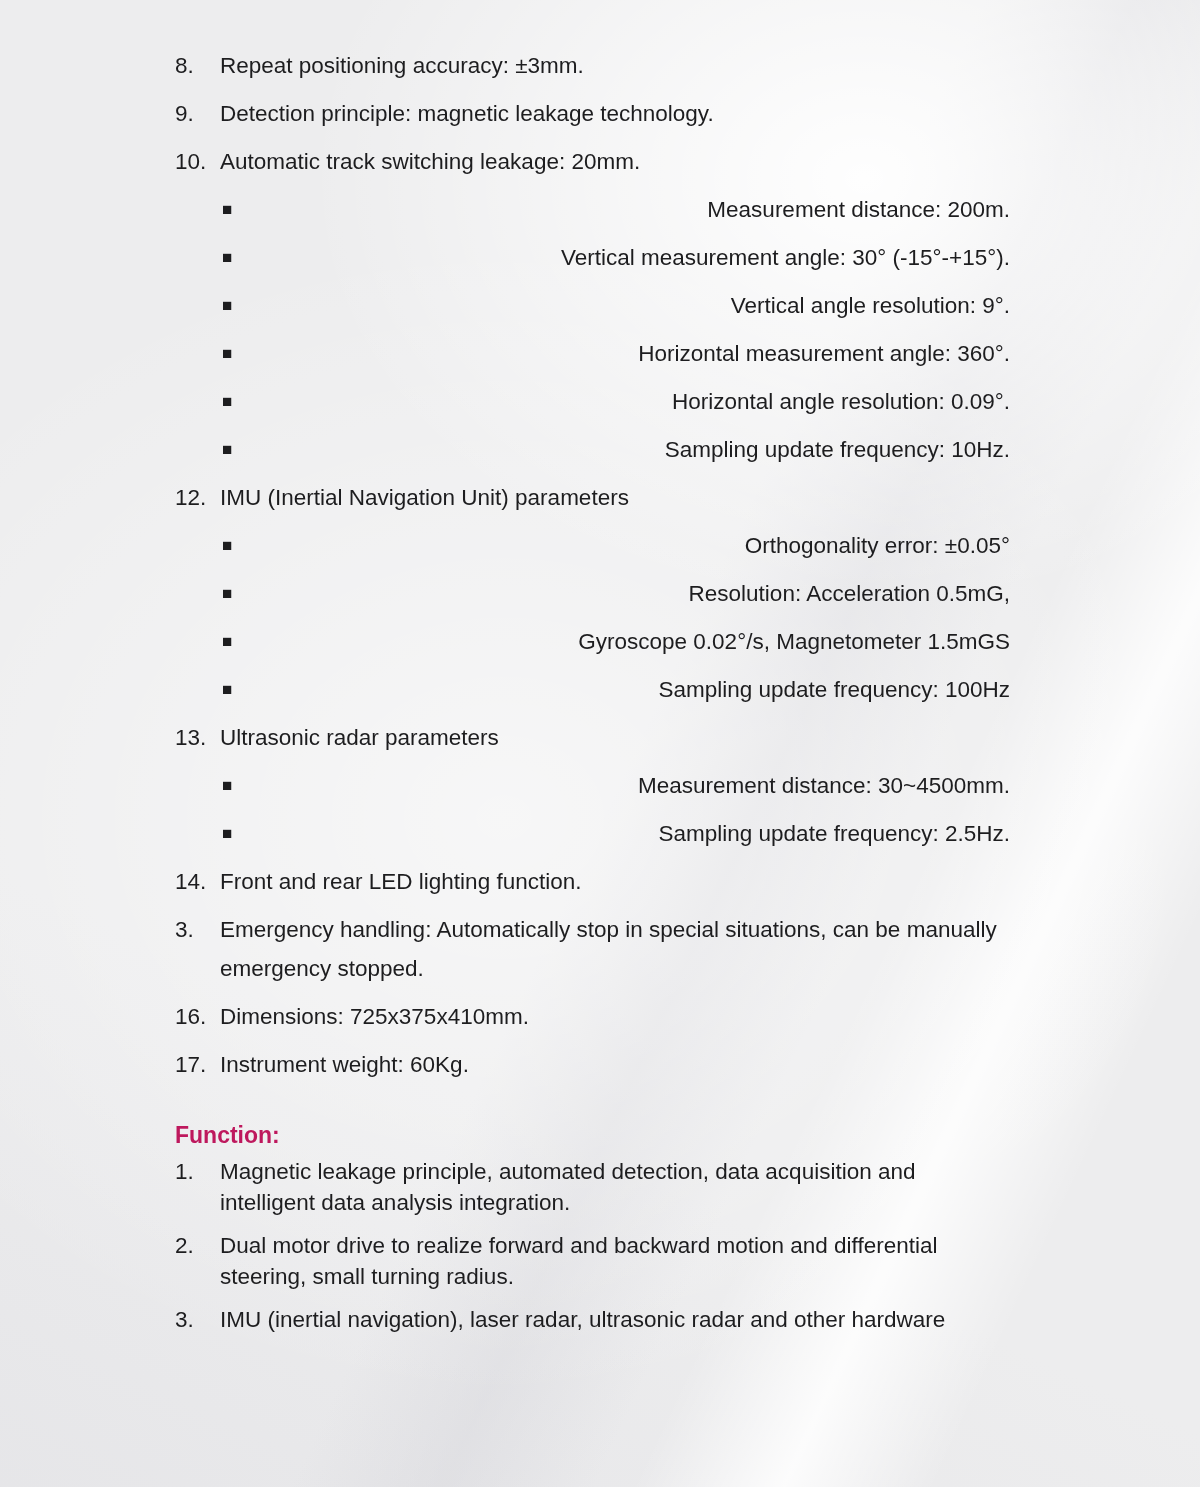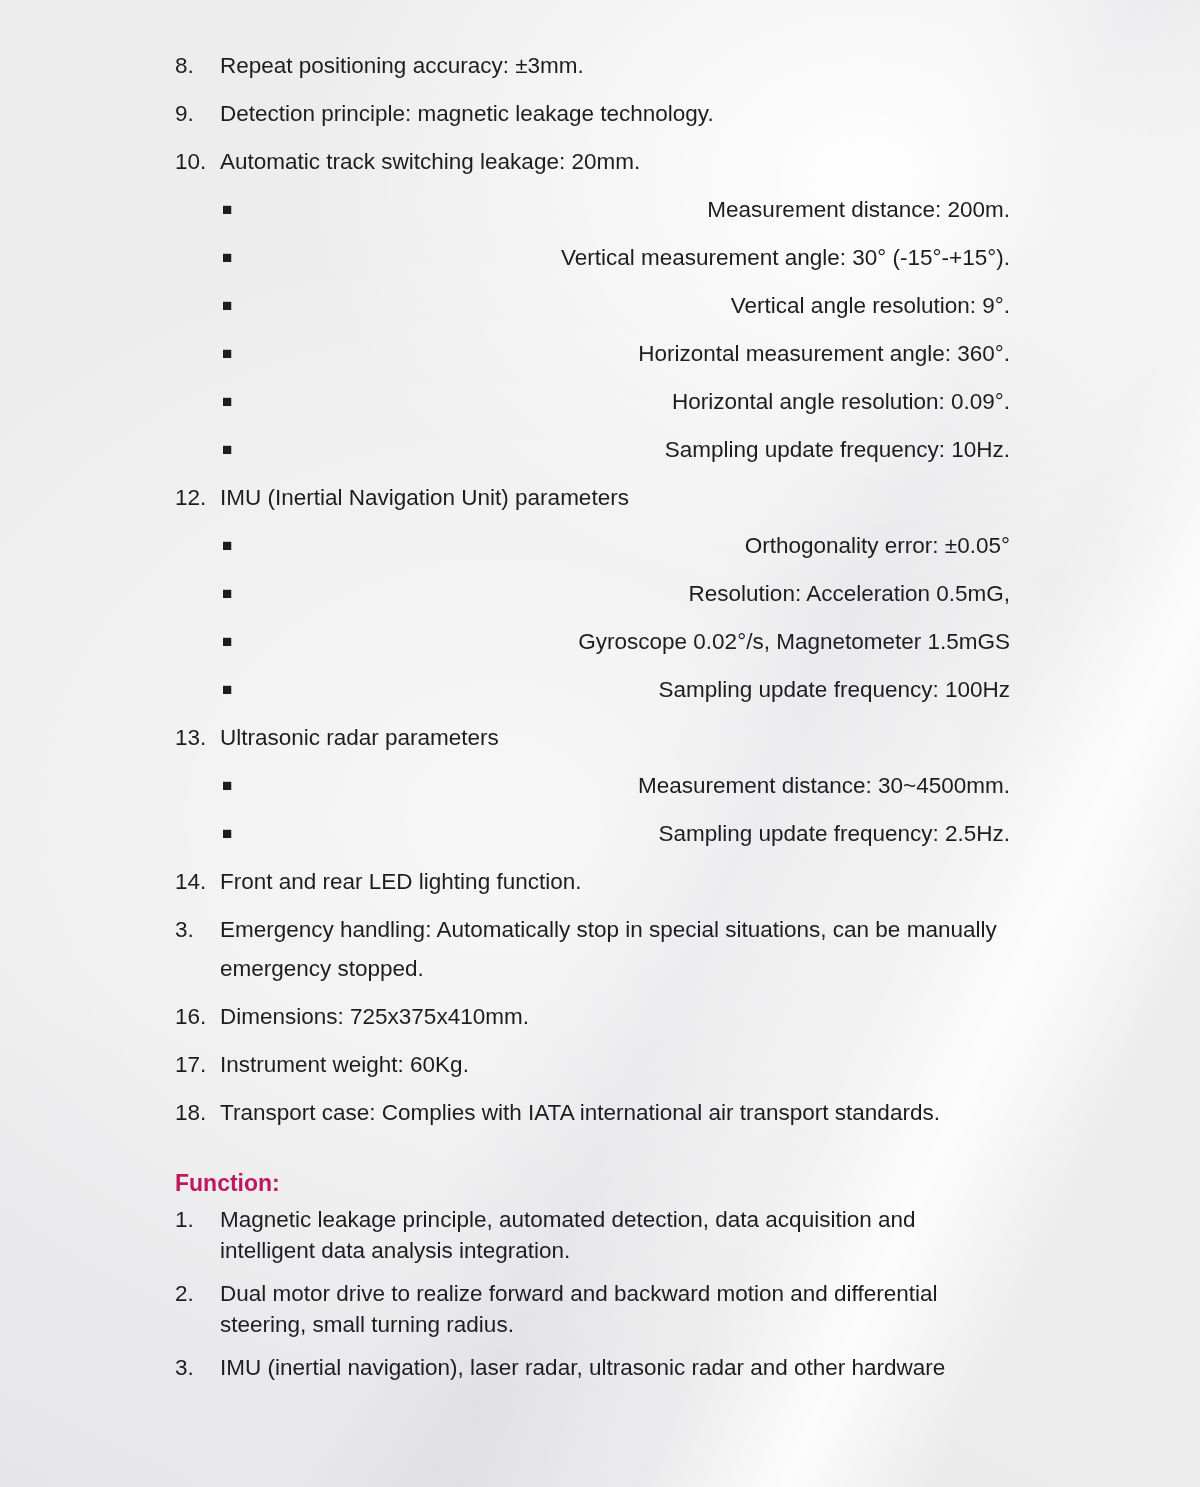--- a/index.html
+++ b/index.html
@@ -171,26 +171,20 @@
           <span class="num">16.</span>
           <span class="txt">Dimensions: 725x375x410mm.</span>
         </div>
       </div>
       <div class="spec-item">
         <div class="spec-row">
           <span class="num">17.</span>
           <span class="txt">Instrument weight: 60Kg.</span>
         </div>
       </div>
-      <div class="spec-item">
-        <div class="spec-row">
-          <span class="num">18.</span>
-          <span class="txt">Transport case: Complies with IATA international air transport standards.</span>
-        </div>
-      </div>
     </div>
   <h2 class="function-heading">Function:</h2>
   <div id="function-list">
       <div class="fn-item">
         <span class="num">1.</span>
         <span class="txt">Magnetic leakage principle, automated detection, data acquisition and intelligent data analysis integration.</span>
       </div>
       <div class="fn-item">
         <span class="num">2.</span>
         <span class="txt">Dual motor drive to realize forward and backward motion and differential steering, small turning radius.</span>

